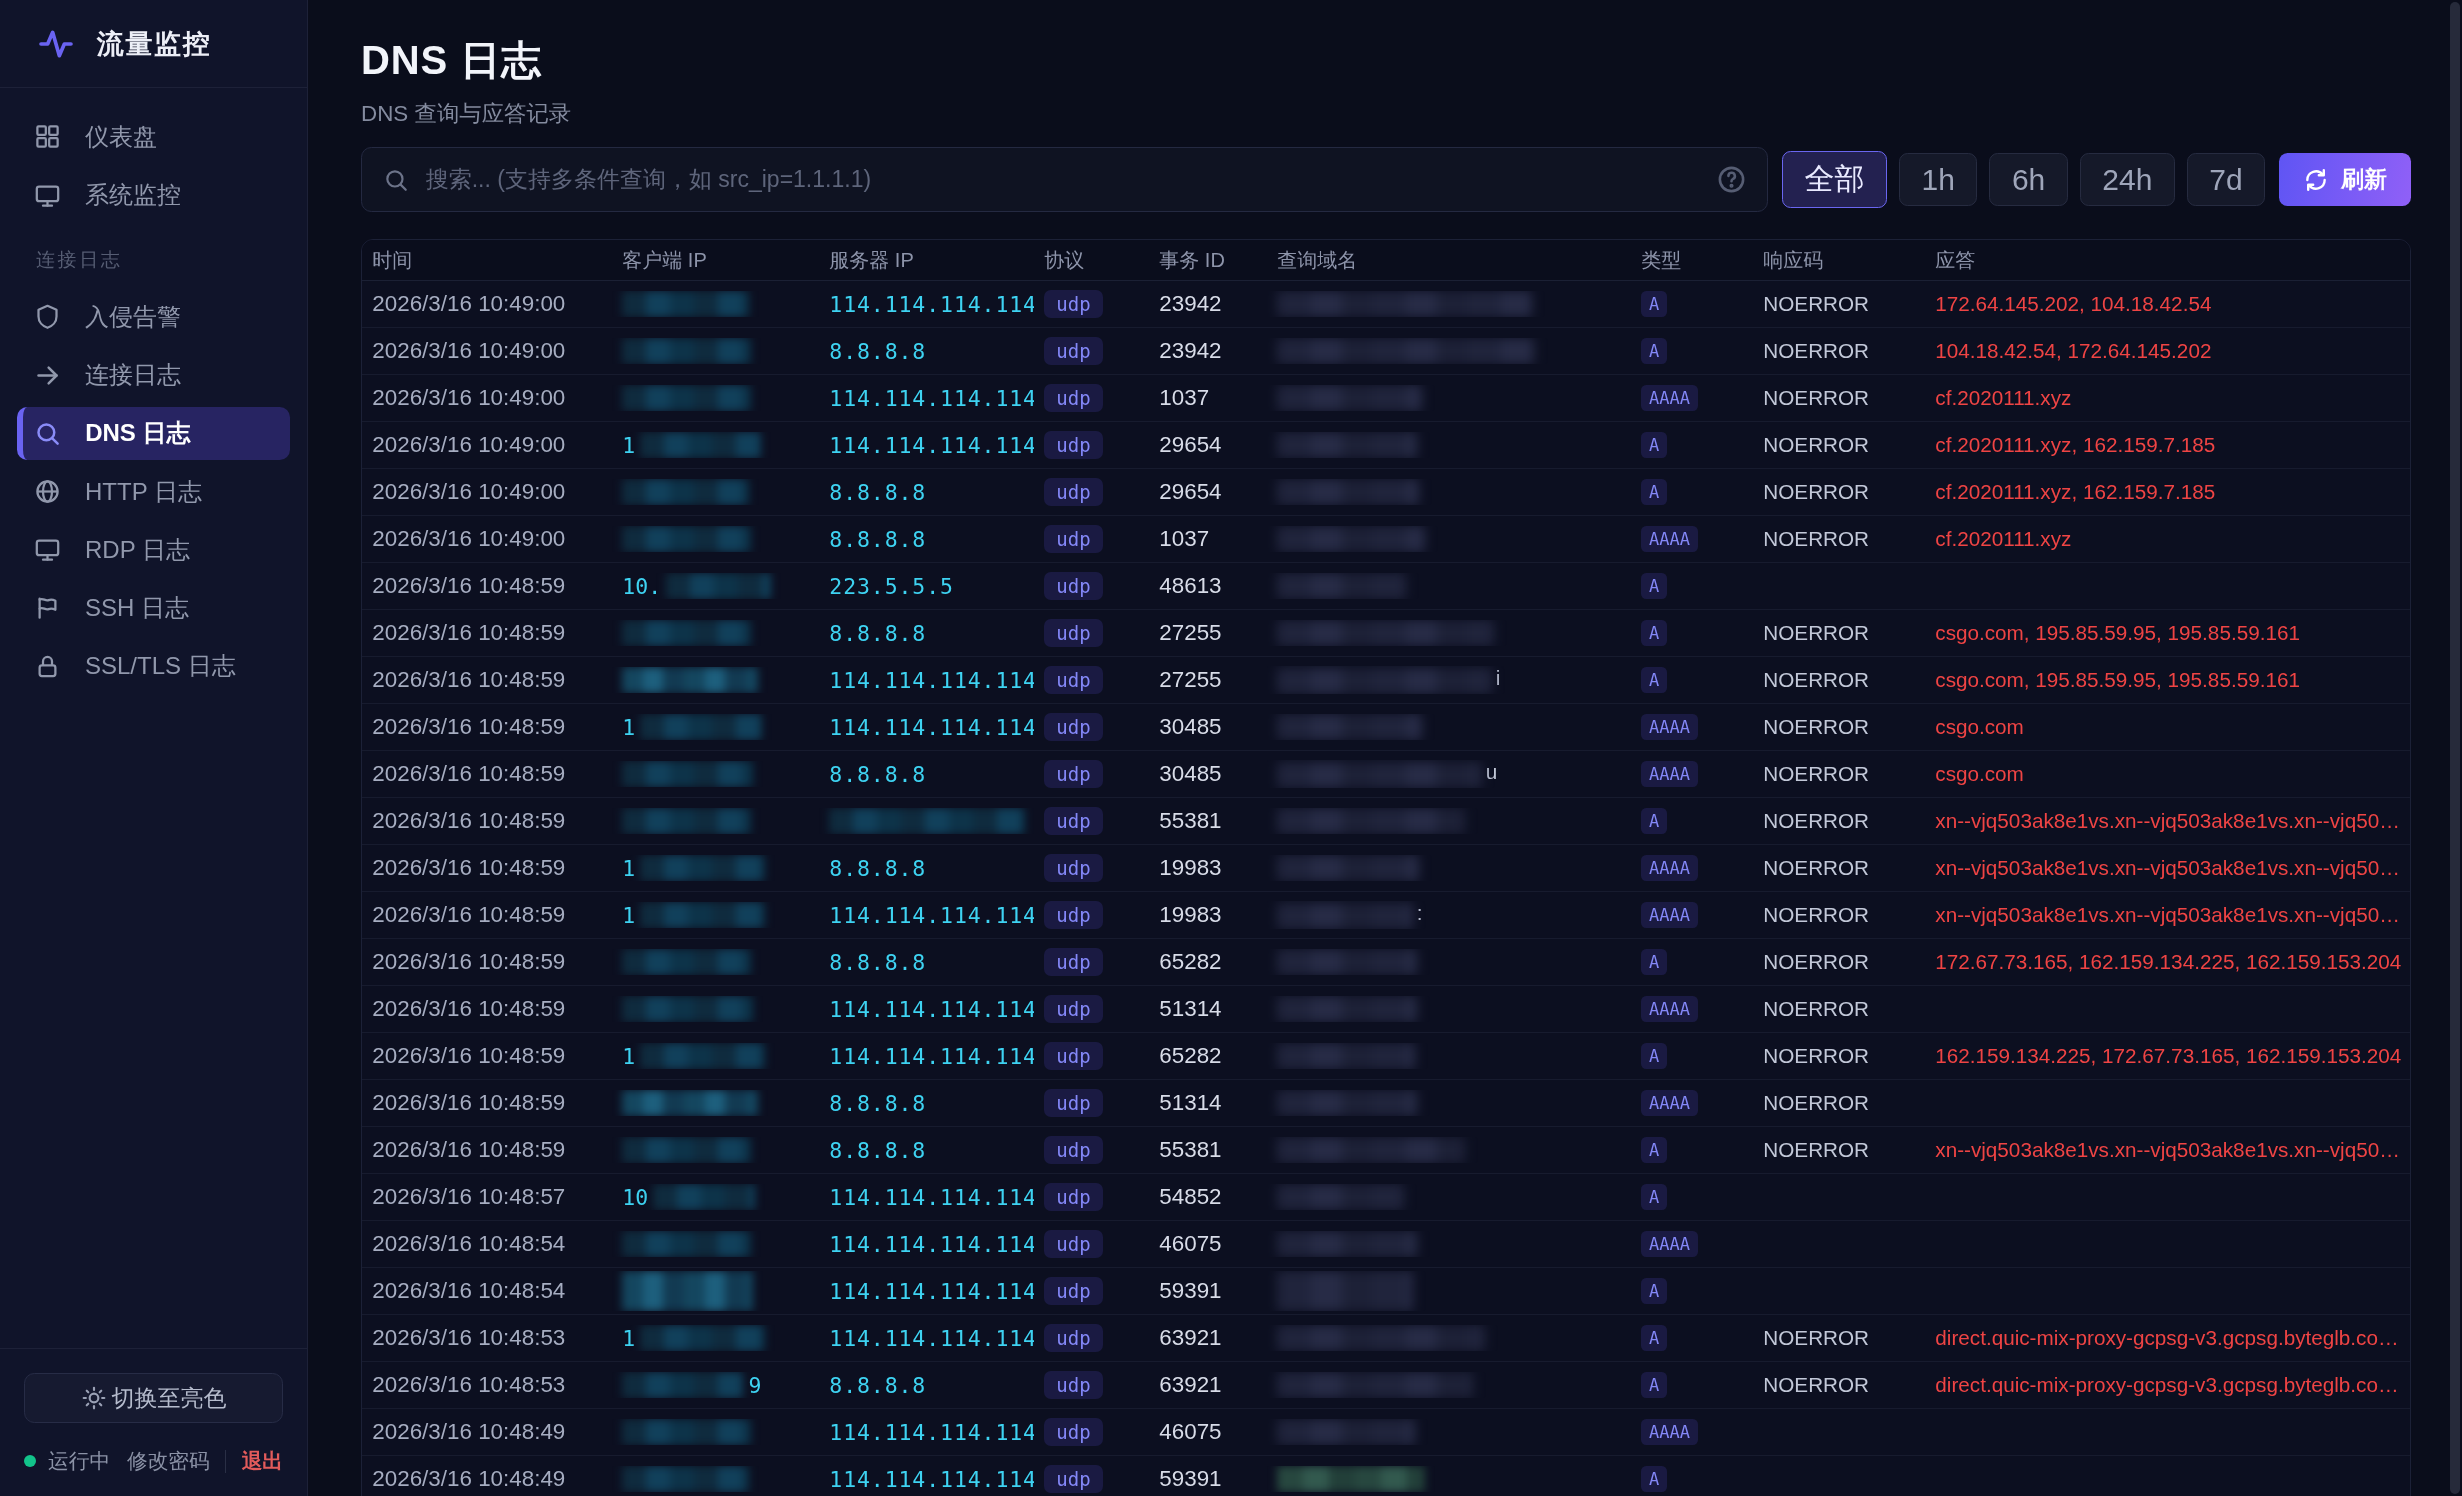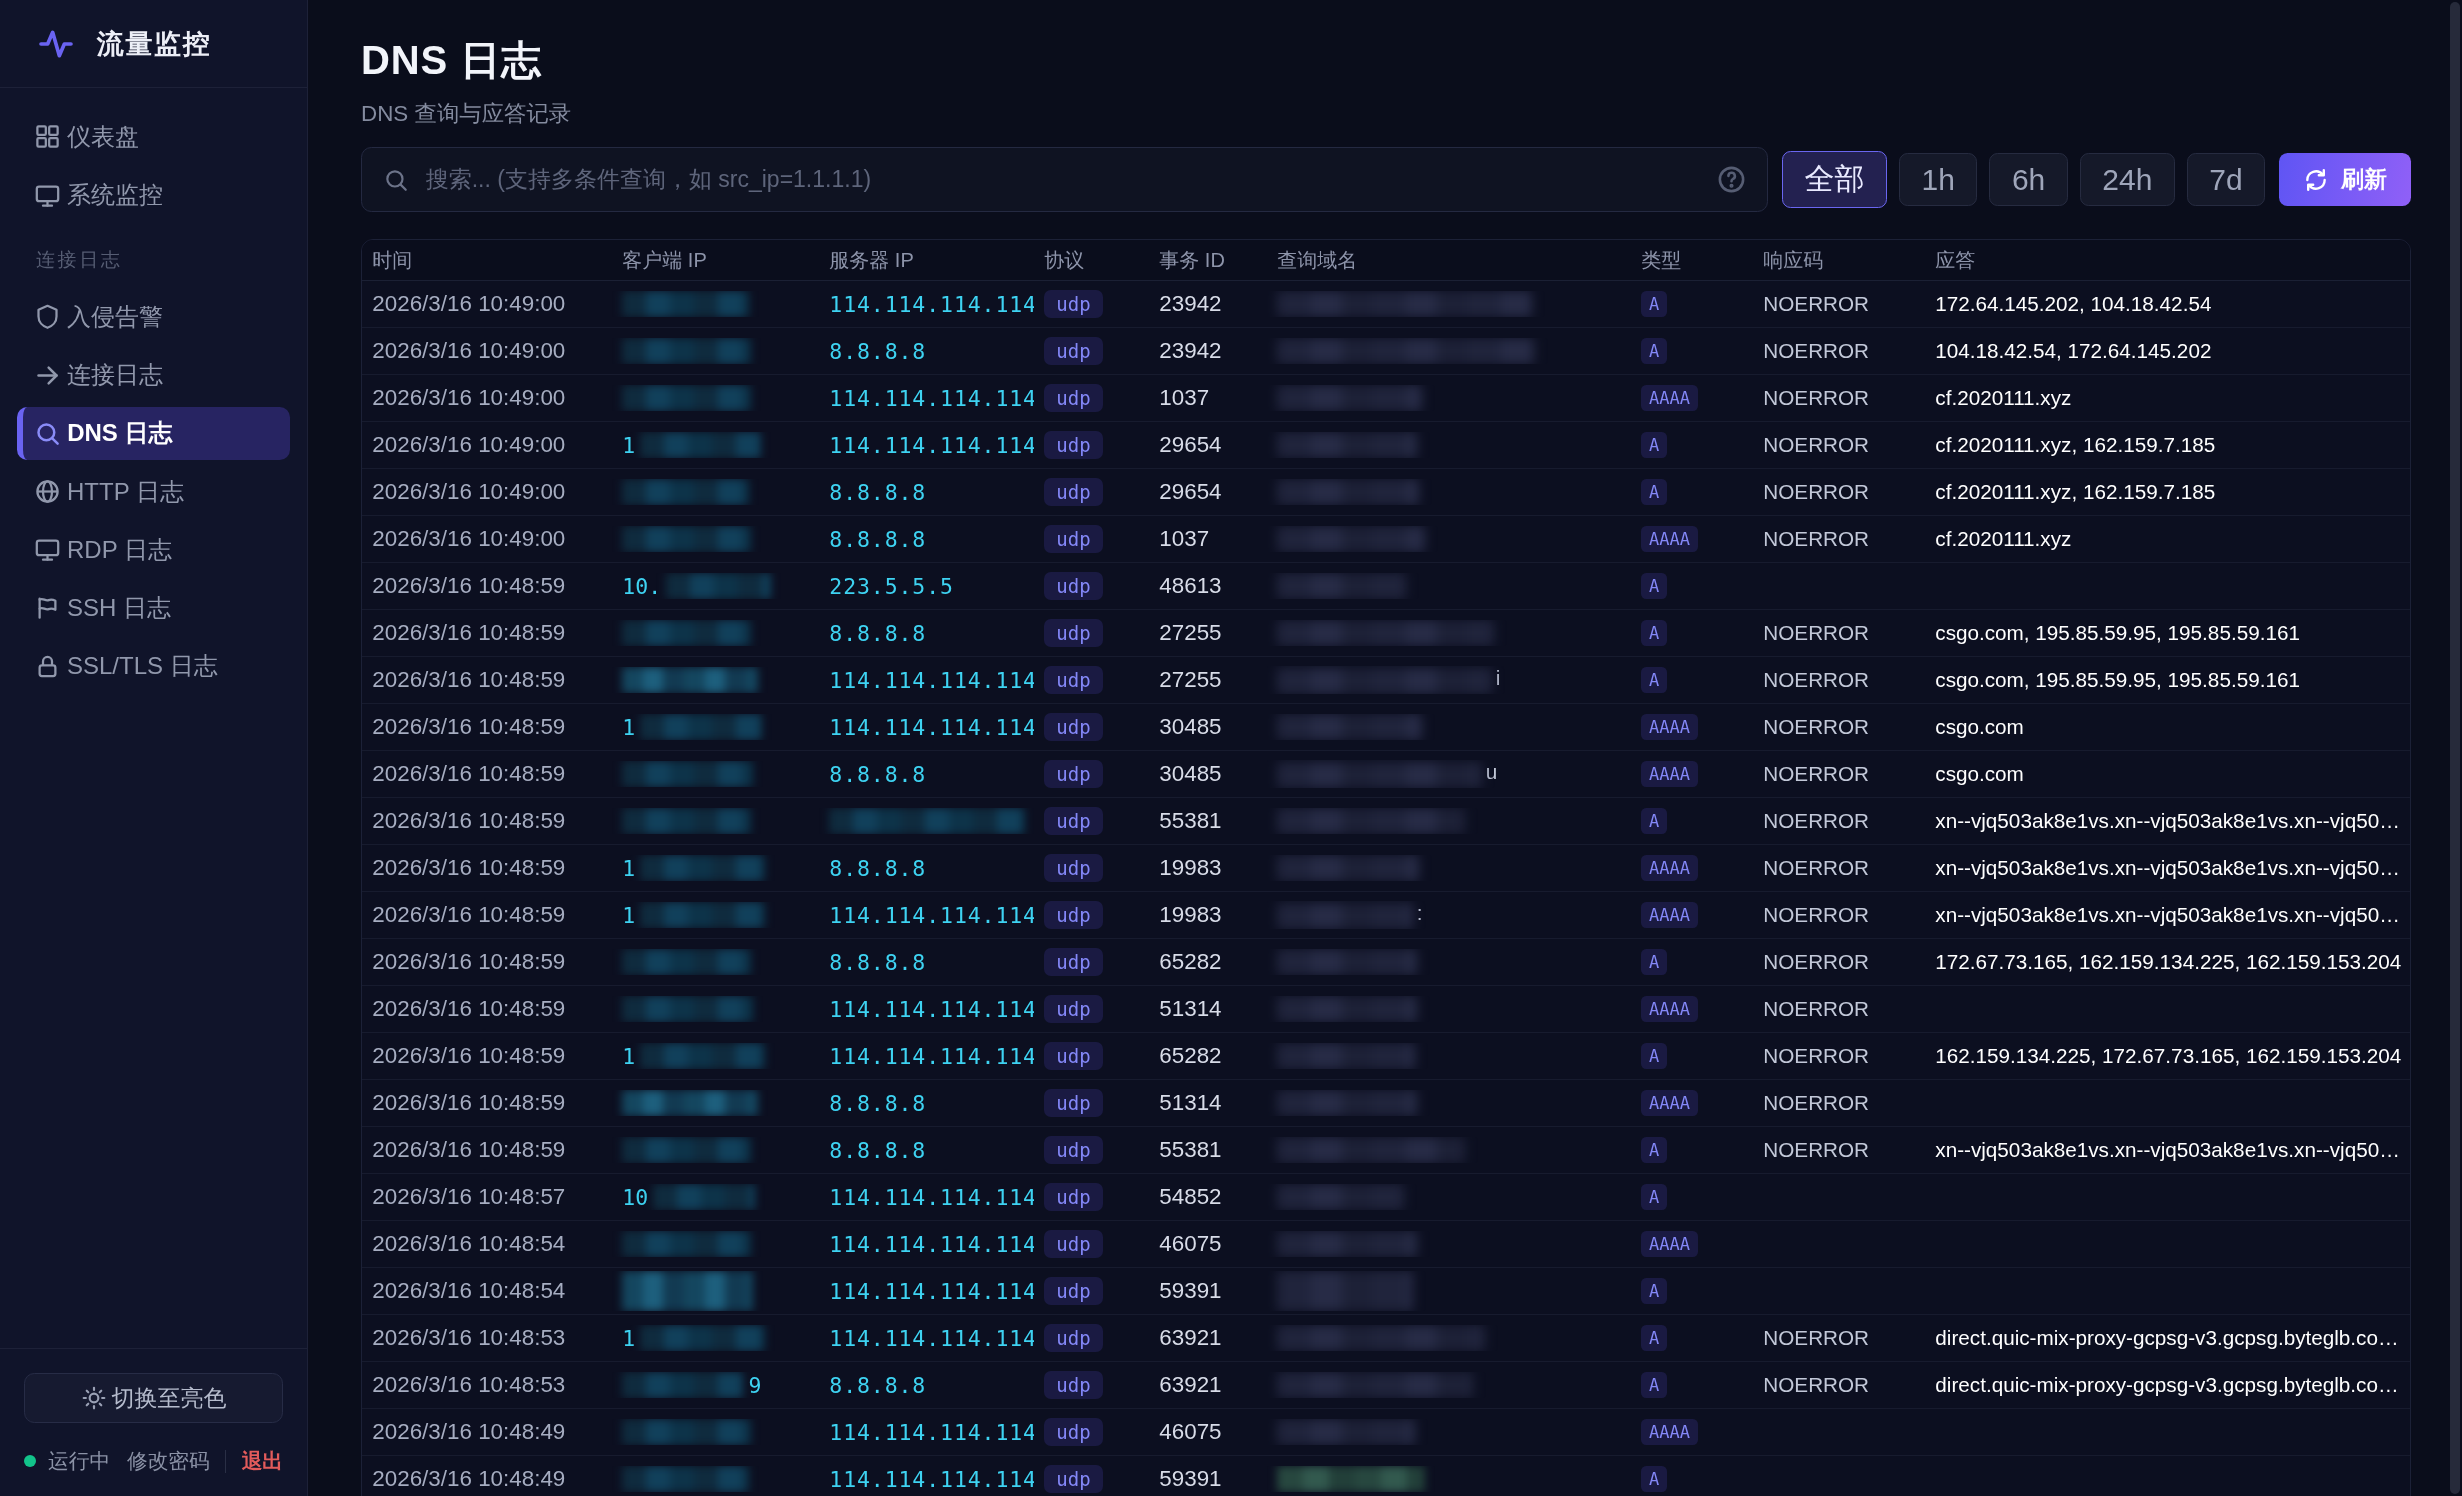--- a/index.html
+++ b/index.html
@@ -15,21 +15,21 @@
   .sidebar {
     position:absolute; left:0; top:0; bottom:0; width:308px;
     background:#10142a; border-right:0.9px solid #1d2138;
     display:flex; flex-direction:column; z-index:2;
   }
   .logo-row { height:88px; flex:none; display:flex; align-items:center; gap:20.7px;
     padding-left:36px; border-bottom:0.9px solid #1d2138; }
   .logo-icon { width:40px; height:40px; color:#6a63f2; }
   .logo-title { font-size:27px; font-weight:700; color:#edeff7; letter-spacing:1.7px; }
   .nav { padding:22.4px 17px 0; }
-  .nav-item { height:53px; border-radius:10.3px; display:flex; align-items:center; gap:6px;
+  .nav-item { height:53px; border-radius:10.3px; display:flex; align-items:center; gap:24px;
     padding:0 17px; color:#9198ac; font-size:24px; margin-bottom:5.2px; cursor:pointer; }
   .nav-item .nicon { width:27px; height:27px; flex:none; display:flex; }
   .nav-item.active { background:#272462; color:#ffffff; font-weight:700;
     border-left:6px solid #6a63f2; padding-left:11.2px; }
   .nav-item.active .nicon { color:#8a8cf8; }
   .nav-section-label { font-size:19px; color:#565d73; letter-spacing:2.6px; padding:20.7px 19px 17px; }
   .sidebar-bottom { margin-top:auto; border-top:0.9px solid #1d2138; padding:24px 24px 20.7px; }
   .theme-btn { width:100%; height:50px; background:#161a30; border:0.9px solid #272c46;
     border-radius:10.3px; color:#b6bccd; font-size:23px; display:flex; align-items:center;
     justify-content:center; gap:5px; cursor:pointer; }
@@ -78,21 +78,21 @@
   .trow > div { padding-left:10.3px; white-space:nowrap; overflow:hidden; }
   .c-time { font-size:22.4px; color:#a6adc1; }
   .c-client { display:flex; align-items:center; gap:5.2px; font-size:21.5px; color:#3ed3f2; }
   .c-server { font-size:21.5px; color:#3ed3f2; letter-spacing:0.9px; }
   .proto-badge { display:inline-block; font-size:19px; color:#8488f8; background:#1a1a42;
     border-radius:6.9px; padding:4.3px 12px; line-height:1; }
   .c-txid { font-size:22.4px; color:#d8dce8; }
   .type-badge { display:inline-block; font-size:17px; color:#8488f8; background:#1a1a42;
     border-radius:5.2px; padding:4.3px 7.8px; line-height:1; }
   .c-rcode { font-size:20.7px; color:#c2c8d8; }
-  .c-answer { font-size:20.7px; color:#ffffff; text-overflow:ellipsis; }
+  .c-answer { font-size:20.7px; color:#ef4444; text-overflow:ellipsis; }
 
   .mask { display:inline-block; height:26px; border-radius:2.6px; vertical-align:middle; flex:none; }
   .mask.tall { height:40px; }
   .mask-teal { background:repeating-linear-gradient(90deg,#0f2b3e 0 24px,#11405b 24px 48px,#0d3349 48px 72px); filter:blur(4.3px); }
   .mask-teal-bright { background:repeating-linear-gradient(90deg,#14465f 0 20.7px,#1d5f7d 20.7px 41px,#123a52 41px 62px); filter:blur(4.3px); }
   .mask-purple { background:repeating-linear-gradient(90deg,#20243c 0 34px,#272b46 34px 65px,#1d2137 65px 95px); filter:blur(5.2px); }
   .mask-green { background:repeating-linear-gradient(90deg,#27473f 0 26px,#32594e 26px 52px,#223f39 52px 78px); filter:blur(4.3px); }
   .dsuf { font-size:20.7px; color:#c2c8d8; margin-left:3.4px; }
 
   

